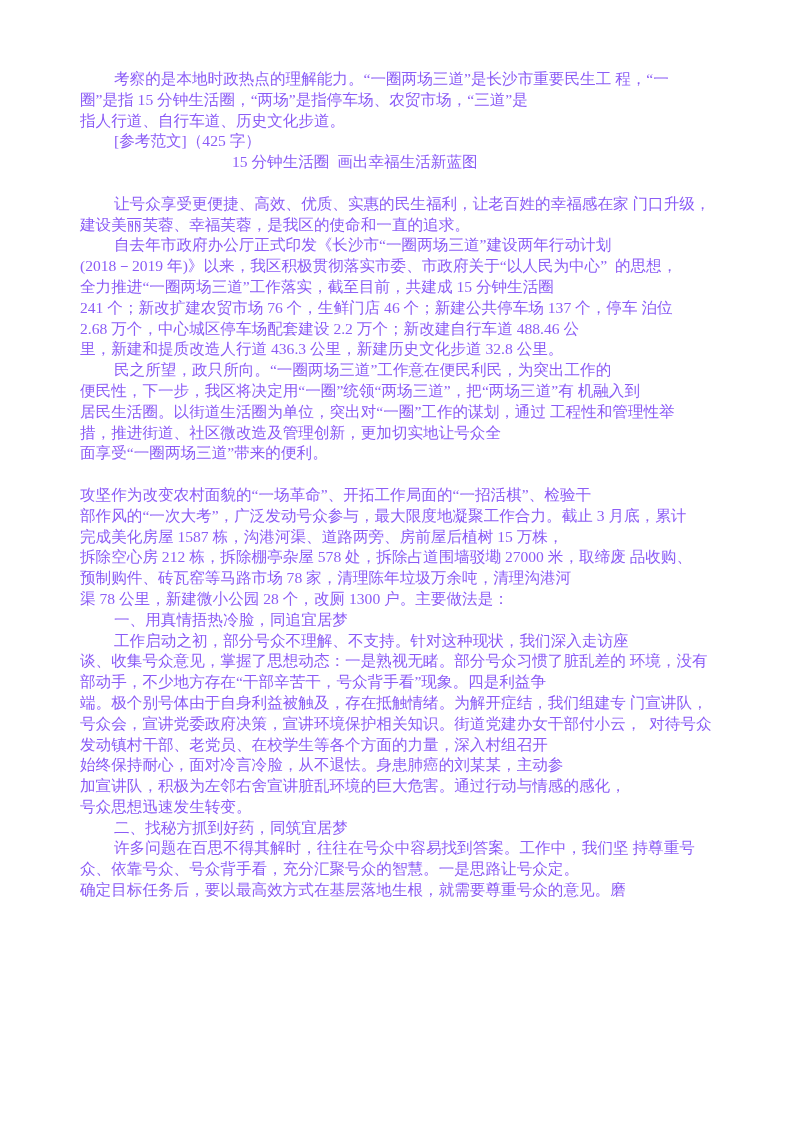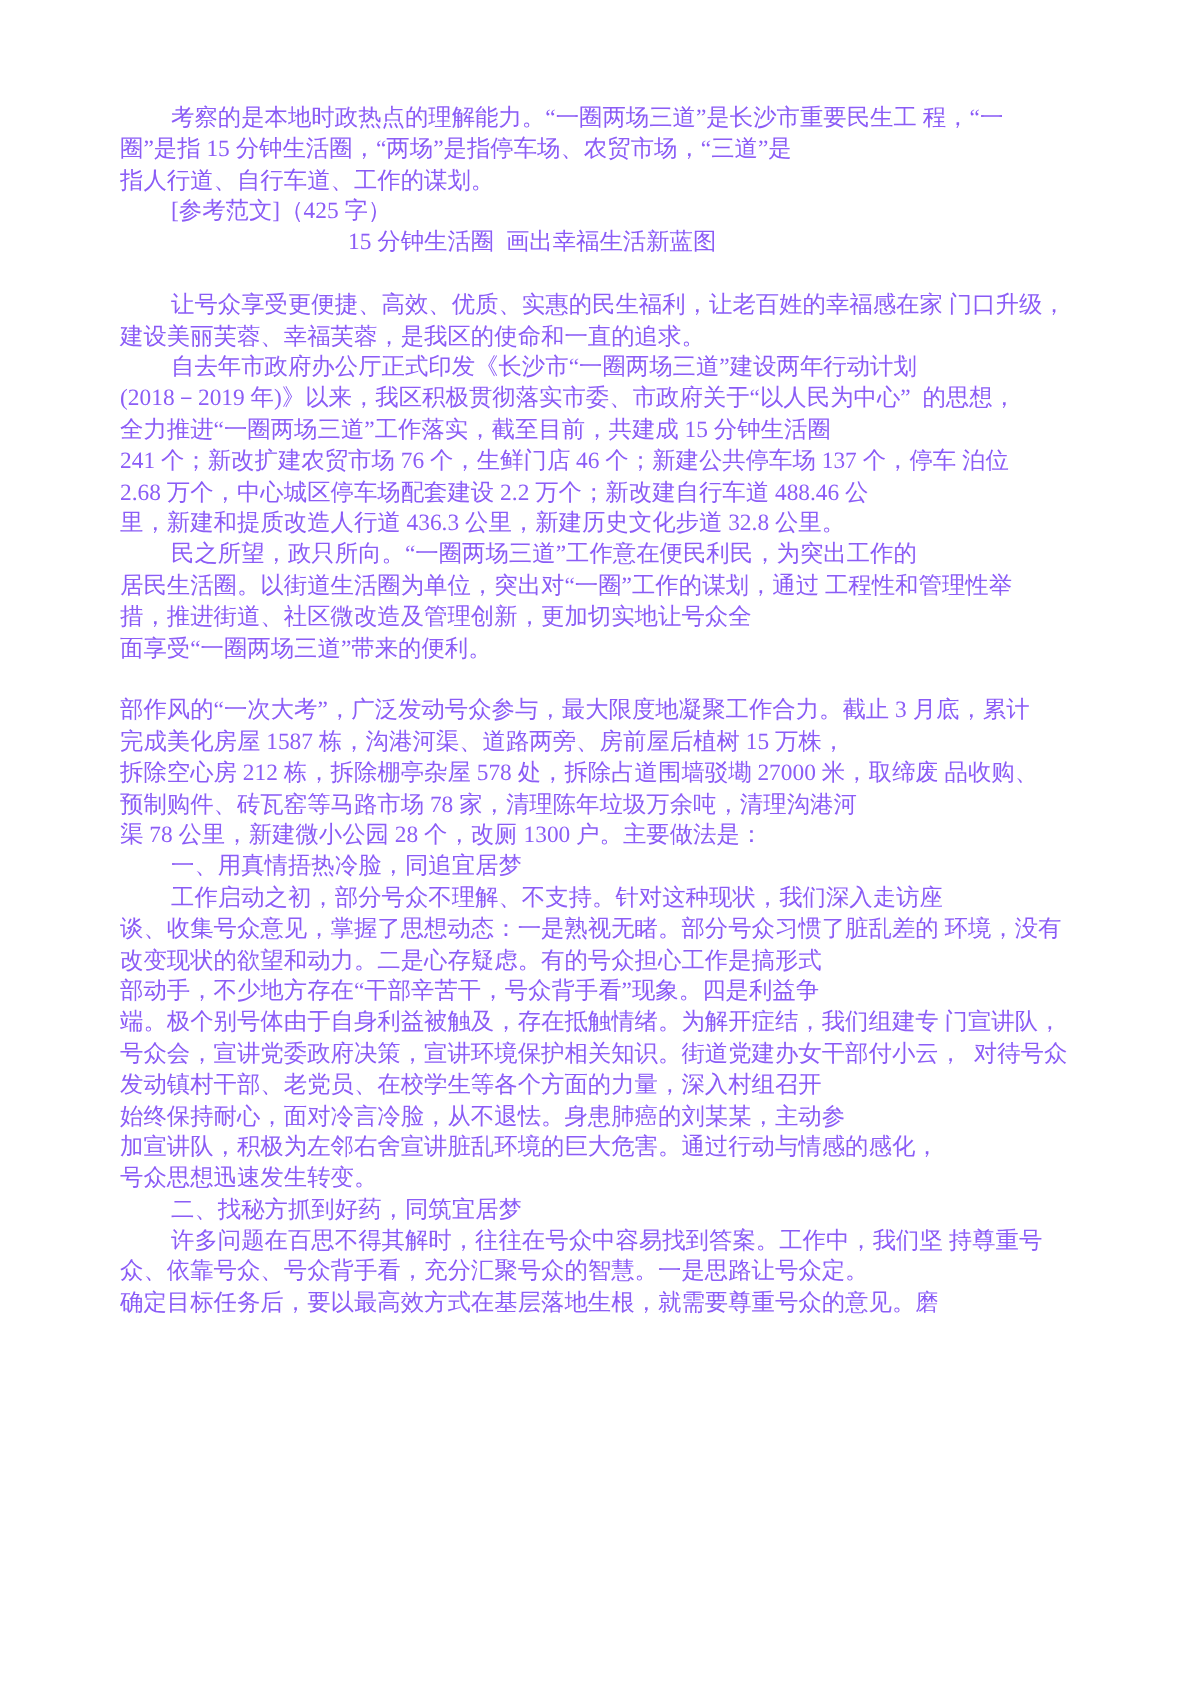--- a/index.html
+++ b/index.html
@@ -33,50 +33,51 @@
     text-indent: 152px;
   }
 </style>
 </head>
 <body>
 
 <div class="page">
 
   <div class="line ind">考察的是本地时政热点的理解能力。“一圈两场三道”是长沙市重要民生工 程，“一</div>
   <div class="line">圈”是指 15 分钟生活圈，“两场”是指停车场、农贸市场，“三道”是</div>
-  <div class="line">指人行道、自行车道、工作的谋划。</div>
+  <div class="line">指人行道、自行车道、历史文化步道。</div>
   <div class="line ind">[参考范文]（425 字）</div>
   <div class="line title-line">15 分钟生活圈  画出幸福生活新蓝图</div>
 
   <div class="line"></div>
 
   <div class="line ind">让号众享受更便捷、高效、优质、实惠的民生福利，让老百姓的幸福感在家 门口升级，</div>
   <div class="line">建设美丽芙蓉、幸福芙蓉，是我区的使命和一直的追求。</div>
   <div class="line ind">自去年市政府办公厅正式印发《长沙市“一圈两场三道”建设两年行动计划</div>
   <div class="line">(2018－2019 年)》以来，我区积极贯彻落实市委、市政府关于“以人民为中心”  的思想，</div>
   <div class="line">全力推进“一圈两场三道”工作落实，截至目前，共建成 15 分钟生活圈</div>
   <div class="line">241 个；新改扩建农贸市场 76 个，生鲜门店 46 个；新建公共停车场 137 个，停车 泊位</div>
   <div class="line">2.68 万个，中心城区停车场配套建设 2.2 万个；新改建自行车道 488.46 公</div>
   <div class="line">里，新建和提质改造人行道 436.3 公里，新建历史文化步道 32.8 公里。</div>
   <div class="line ind">民之所望，政只所向。“一圈两场三道”工作意在便民利民，为突出工作的</div>
+  <div class="line">便民性，下一步，我区将决定用“一圈”统领“两场三道”，把“两场三道”有 机融入到</div>
   <div class="line">居民生活圈。以街道生活圈为单位，突出对“一圈”工作的谋划，通过 工程性和管理性举</div>
   <div class="line">措，推进街道、社区微改造及管理创新，更加切实地让号众全</div>
   <div class="line">面享受“一圈两场三道”带来的便利。</div>
 
   <div class="line"></div>
 
+  <div class="line">攻坚作为改变农村面貌的“一场革命”、开拓工作局面的“一招活棋”、检验干</div>
   <div class="line">部作风的“一次大考”，广泛发动号众参与，最大限度地凝聚工作合力。截止 3 月底，累计</div>
   <div class="line">完成美化房屋 1587 栋，沟港河渠、道路两旁、房前屋后植树 15 万株，</div>
   <div class="line">拆除空心房 212 栋，拆除棚亭杂屋 578 处，拆除占道围墙驳墈 27000 米，取缔废 品收购、</div>
   <div class="line">预制购件、砖瓦窑等马路市场 78 家，清理陈年垃圾万余吨，清理沟港河</div>
   <div class="line">渠 78 公里，新建微小公园 28 个，改厕 1300 户。主要做法是：</div>
   <div class="line ind">一、用真情捂热冷脸，同追宜居梦</div>
   <div class="line ind">工作启动之初，部分号众不理解、不支持。针对这种现状，我们深入走访座</div>
   <div class="line">谈、收集号众意见，掌握了思想动态：一是熟视无睹。部分号众习惯了脏乱差的 环境，没有</div>
-  <div class="line">改变现状的欲望和动力。二是心存疑虑。有的号众担心工作是搞形式</div>
   <div class="line">部动手，不少地方存在“干部辛苦干，号众背手看”现象。四是利益争</div>
   <div class="line">端。极个别号体由于自身利益被触及，存在抵触情绪。为解开症结，我们组建专 门宣讲队，</div>
   <div class="line">号众会，宣讲党委政府决策，宣讲环境保护相关知识。街道党建办女干部付小云，  对待号众</div>
   <div class="line">发动镇村干部、老党员、在校学生等各个方面的力量，深入村组召开</div>
   <div class="line">始终保持耐心，面对冷言冷脸，从不退怯。身患肺癌的刘某某，主动参</div>
   <div class="line">加宣讲队，积极为左邻右舍宣讲脏乱环境的巨大危害。通过行动与情感的感化，</div>
   <div class="line">号众思想迅速发生转变。</div>
   <div class="line ind">二、找秘方抓到好药，同筑宜居梦</div>
   <div class="line ind">许多问题在百思不得其解时，往往在号众中容易找到答案。工作中，我们坚 持尊重号</div>
   <div class="line">众、依靠号众、号众背手看，充分汇聚号众的智慧。一是思路让号众定。</div>

